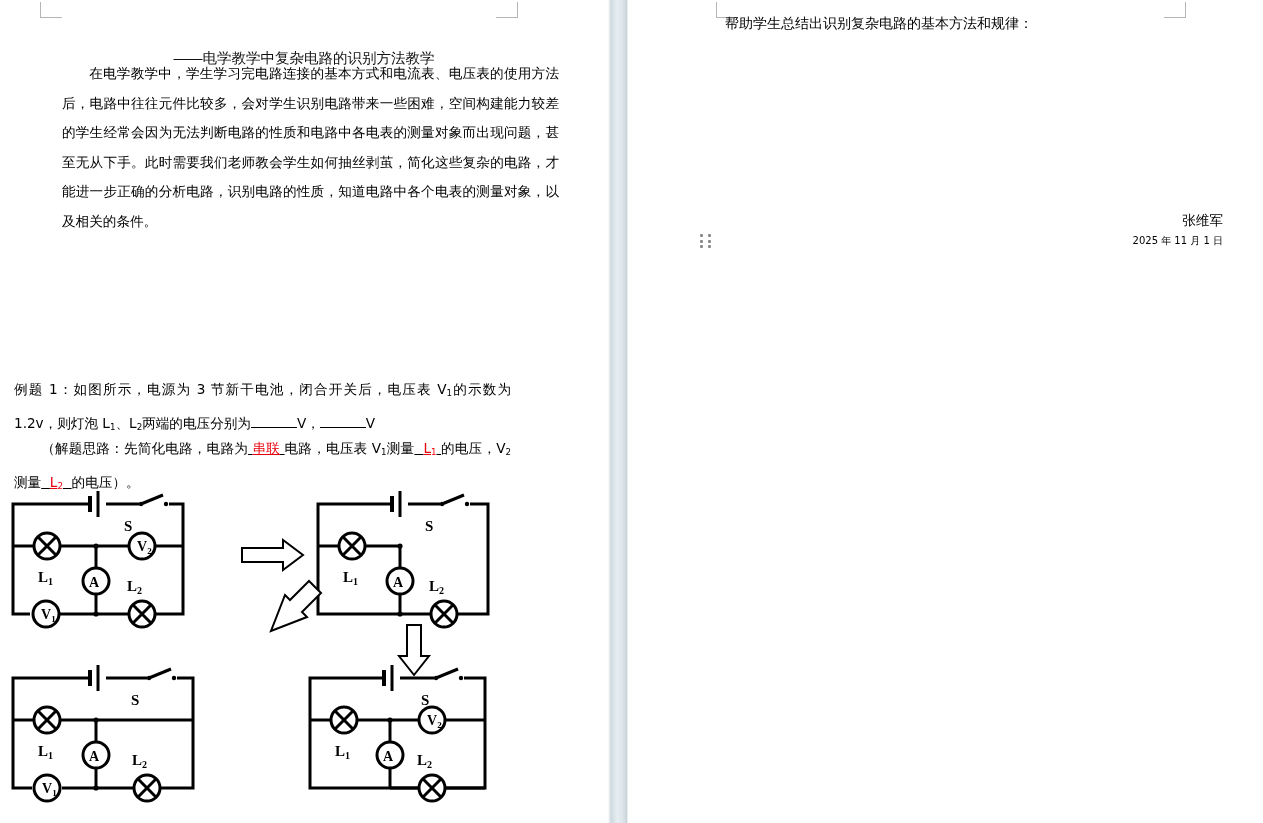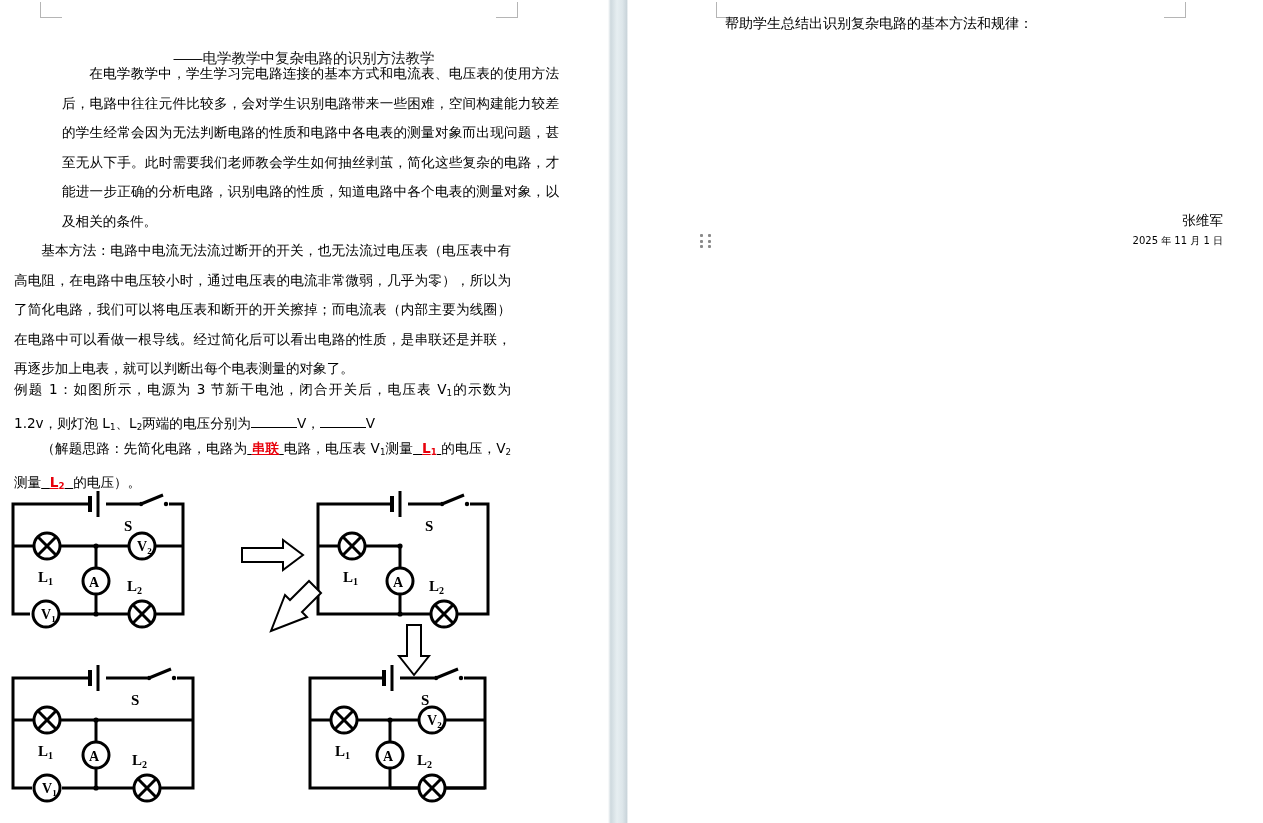--- a/index.html
+++ b/index.html
@@ -83,21 +83,21 @@
   #para-intro  { top: 59px; margin-left: 48px; }
   #para-method { top: 236px; }
   #para-ex1    { top: 375px; }
   #para-ex1-sol{ top: 434px; }
 
   sub { font-size: 0.64em; vertical-align: -0.22em; }
 
   .blank-fill { border-bottom: 1px solid #000; display: inline-block; width: 46px; }
   .ans-red {
     color: #e8000b;
-    font-weight: 700;
+    font-weight: 400;
     text-decoration: underline;
     text-decoration-color: #e8000b;
   }
   .ul-plain { text-decoration: underline; }
 
   
   .rp-lead {
     position: absolute;
     left: 97px;
     top: 10px;
@@ -168,21 +168,20 @@
 
 <div class="page" id="page-left">
 
   <div class="cropmark cm-tl" style="left:40px;top:2px;"></div>
   <div class="cropmark cm-tr" style="left:496px;top:2px;"></div>
 
   <div class="doc-subtitle">――电学教学中复杂电路的识别方法教学</div>
 
   <div class="body-block indent2" id="para-intro">在电学教学中，学生学习完电路连接的基本方式和电流表、电压表的使用方法后，电路中往往元件比较多，会对学生识别电路带来一些困难，空间构建能力较差的学生经常会因为无法判断电路的性质和电路中各电表的测量对象而出现问题，甚至无从下手。此时需要我们老师教会学生如何抽丝剥茧，简化这些复杂的电路，才能进一步正确的分析电路，识别电路的性质，知道电路中各个电表的测量对象，以及相关的条件。</div>
 
-  <div class="body-block indent2" id="para-method">基本方法：电路中电流无法流过断开的开关，也无法流过电压表（电压表中有高电阻，在电路中电压较小时，通过电压表的电流非常微弱，几乎为零），所以为了简化电路，我们可以将电压表和断开的开关擦掉；而电流表（内部主要为线圈）在电路中可以看做一根导线。经过简化后可以看出电路的性质，是串联还是并联，再逐步加上电表，就可以判断出每个电表测量的对象了。</div>
 
   <div class="body-block" id="para-ex1">
     <span>例题 1：</span><span>如图所示，电源为 3 节新干电池，闭合开关后，电压表 V</span><sub>1</sub><span>的示数为 1.2v，则灯泡 L</span><sub>1</sub><span>、L</span><sub>2</sub><span>两端的电压分别为</span><span class="blank-fill"></span><span>V，</span><span class="blank-fill"></span><span>V</span>
   </div>
 
   <div class="body-block indent2" id="para-ex1-sol">
     <span>（解题思路：先简化电路，电路为</span><span class="ul-plain">&nbsp;</span><span class="ans-red">串联</span><span class="ul-plain">&nbsp;</span><span>电路，电压表 V</span><sub>1</sub><span>测量</span><span class="ul-plain">&nbsp;&nbsp;</span><span class="ans-red"><span>L</span><sub>1</sub></span><span class="ul-plain">&nbsp;</span><span>的电压，V</span><sub>2</sub><span>测量</span><span class="ul-plain">&nbsp;&nbsp;</span><span class="ans-red"><span>L</span><sub>2</sub></span><span class="ul-plain">&nbsp;&nbsp;</span><span>的电压）。</span>
   </div>
 
   <div id="figure-area">

